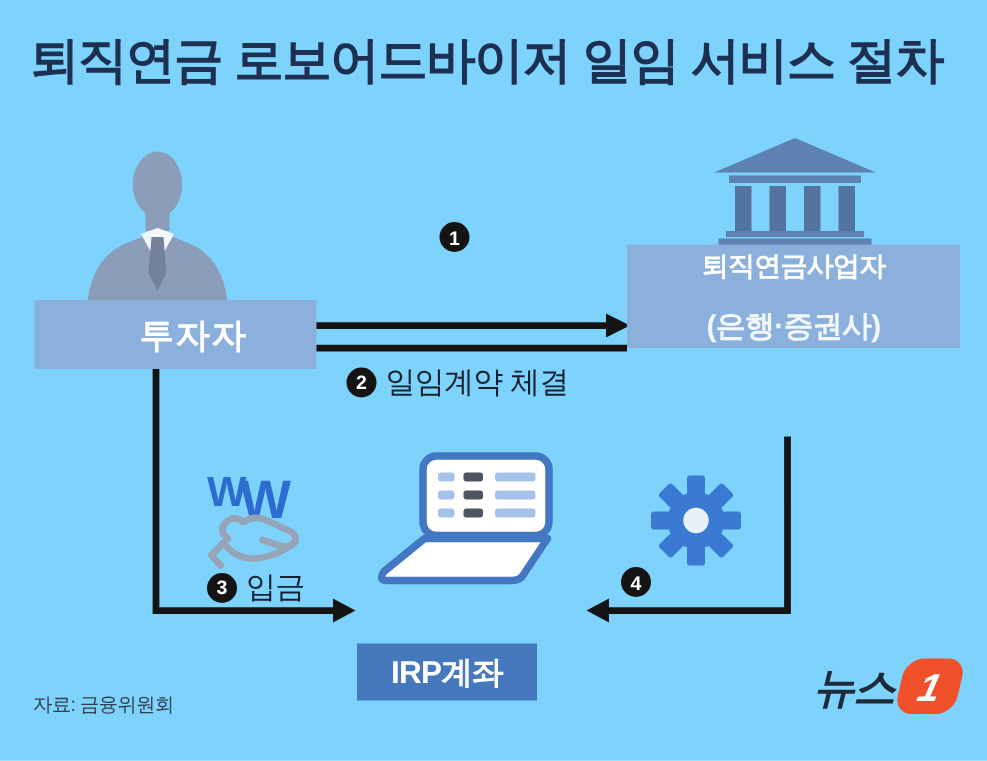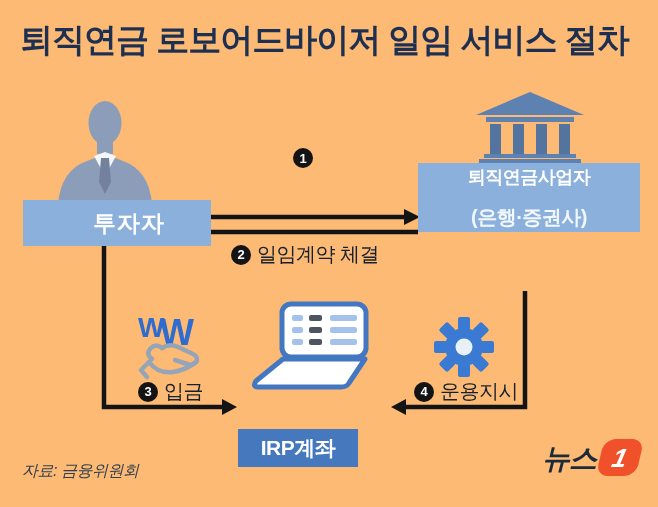--- a/index.html
+++ b/index.html
@@ -1,17 +1,17 @@
 <!DOCTYPE html>
 <html><head>
 <meta charset="utf-8">
 <style>
   html,body{margin:0;padding:0;}
   body{font-family:"Liberation Sans","DejaVu Sans",sans-serif;}
-  .canvas{position:relative;width:658px;height:507px;background:#fdba74;overflow:hidden;}
+  .canvas{position:relative;width:658px;height:507px;background:#7dd3fc;overflow:hidden;}
   .abs{position:absolute;}
 
   .title{left:20px;top:18px;width:620px;font-size:33px;font-weight:800;color:#1e3051;letter-spacing:-1px;white-space:nowrap;}
 
   .node-box{display:flex;flex-direction:column;align-items:center;justify-content:center;text-align:center;}
   .box-investor{left:23px;top:200px;width:164px;height:46px;background:#8cb0dc;padding-left:24px;}
   .box-investor .main{font-size:23px;font-weight:800;color:#ffffff;letter-spacing:1px;}
   .box-provider{left:418px;top:163px;width:222px;height:69px;background:#8cb0dc;}
   .box-provider .main{font-size:18px;font-weight:800;color:#ffffff;letter-spacing:-0.5px;}
   .box-provider .sub{font-size:20px;color:#f2f7fc;margin-top:15px;letter-spacing:-0.5px;font-weight:bold;}
@@ -24,21 +24,21 @@
   .step-circle{width:20px;height:20px;border-radius:50%;background:#141414;color:#fff;
     font-size:13px;font-weight:700;display:flex;align-items:center;justify-content:center;flex:0 0 auto;}
   .step1{left:188px;top:148px;width:230px;display:flex;flex-direction:column;align-items:center;gap:5px;}
   .step1 .lbl{font-size:17px;color:#16202e;letter-spacing:-1px;white-space:nowrap;}
   .step-row{display:flex;align-items:center;gap:6px;white-space:nowrap;}
   .step2{left:231px;top:241px;}
   .step2 .lbl,.step3 .lbl,.step4 .lbl{font-size:20px;color:#16202e;letter-spacing:-0.5px;}
   .step3{left:138px;top:378px;}
   .step4{left:414px;top:378px;}
 
-  .source{left:22px;top:461px;font-size:16px;color:#33404f;letter-spacing:-0.5px;font-style:italic;}
+  .source{left:22px;top:461px;font-size:13px;color:#33404f;letter-spacing:-0.5px;}
 
   .logo{right:18px;top:439px;display:flex;align-items:flex-end;gap:4px;}
   .logo-text{font-size:28px;font-weight:900;font-style:italic;color:#1c2a3a;letter-spacing:-1px;line-height:1;padding-bottom:3px;}
   .logo-block{width:40px;height:37px;background:#f0512b;border-radius:12px;transform:skewX(-13deg);
     display:flex;align-items:center;justify-content:center;}
   .logo-block span{color:#fff;font-size:26px;font-weight:900;font-style:italic;line-height:1;}
 </style>
 </head>
 <body>
 
@@ -151,21 +151,20 @@
         <rect x="-6" y="-30" width="12" height="13" rx="2" transform="rotate(270)"></rect>
         <rect x="-6" y="-30" width="12" height="13" rx="2" transform="rotate(315)"></rect>
       </g>
       <circle r="19"></circle>
       <circle r="8.5" fill="#e9f1f8"></circle>
     </g>
   </svg>
 
   <div class="abs step-row step4">
     <div class="step-circle">4</div>
-    <div class="lbl">운용지시</div>
   </div>
 
   <div class="abs source">자료: 금융위원회</div>
 
   <div class="abs logo">
     <span class="logo-text">뉴스</span>
     <div class="logo-block">
       <span>1</span>
     </div>
   </div>

